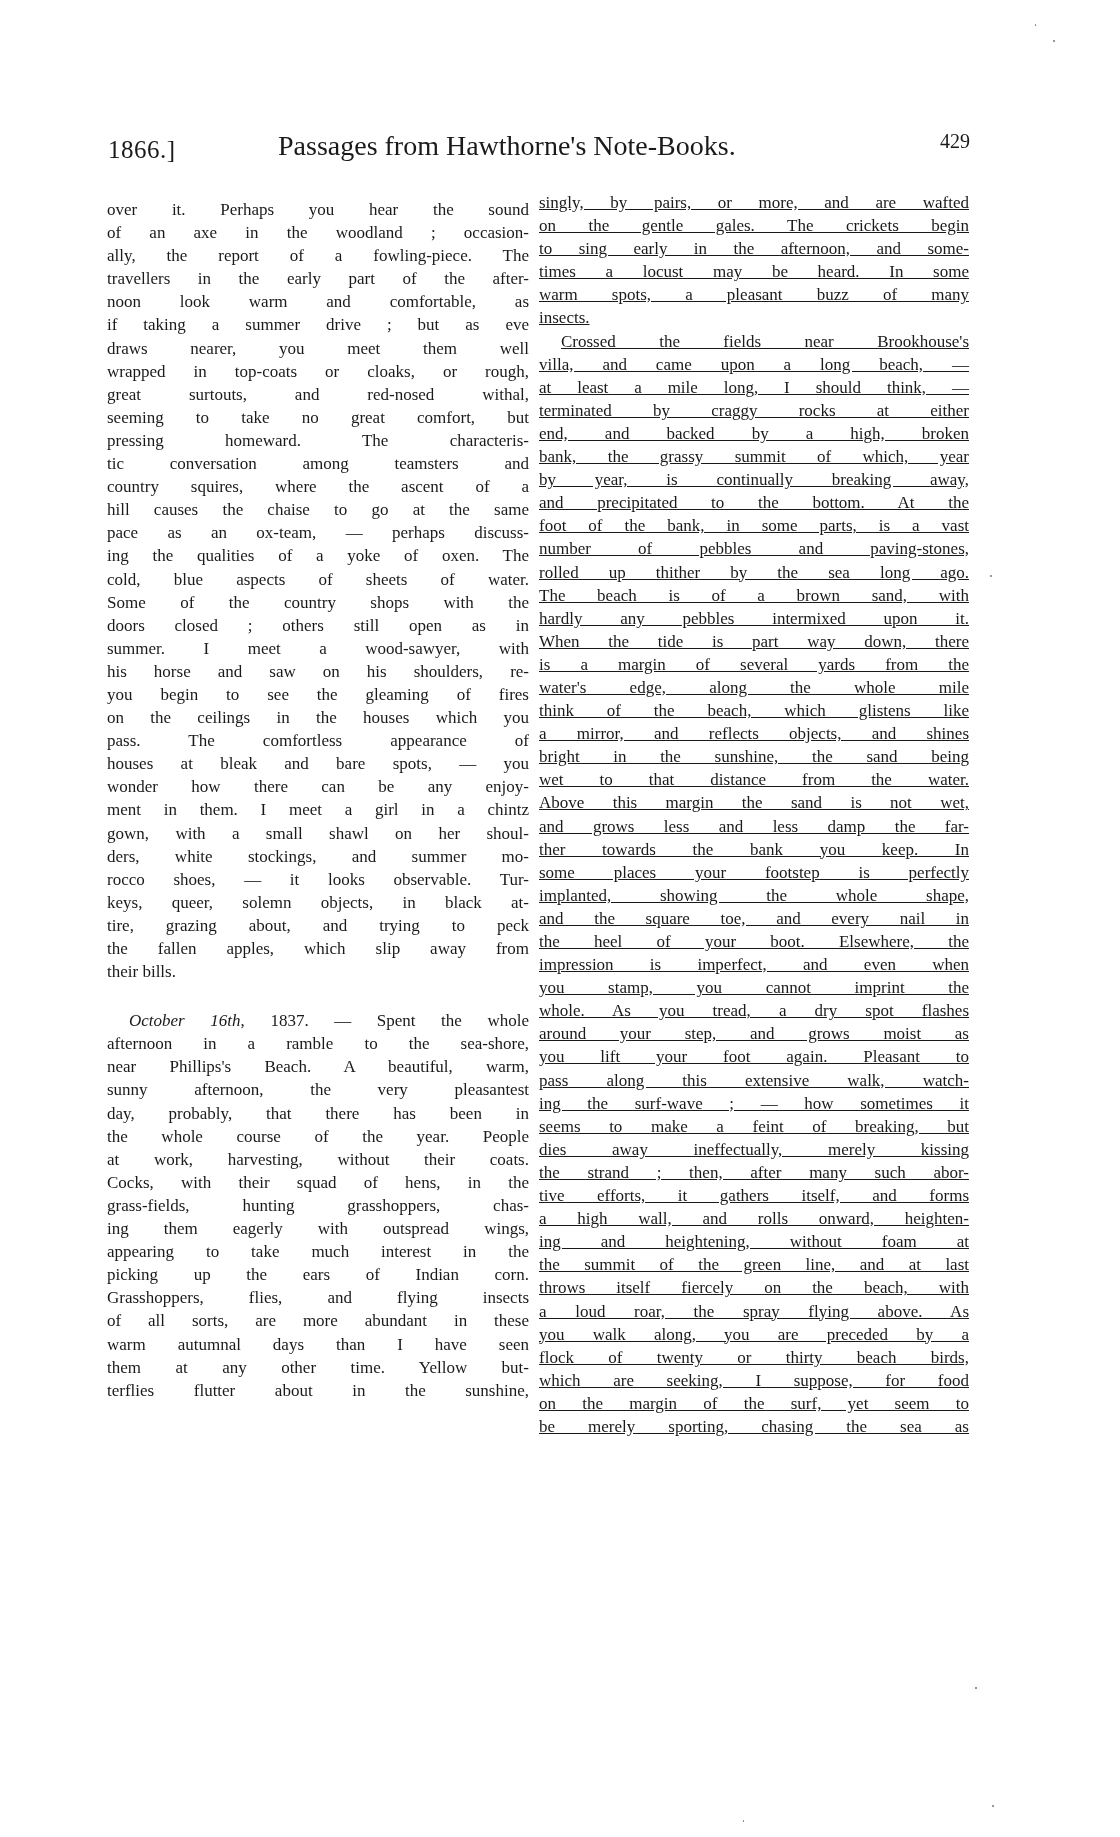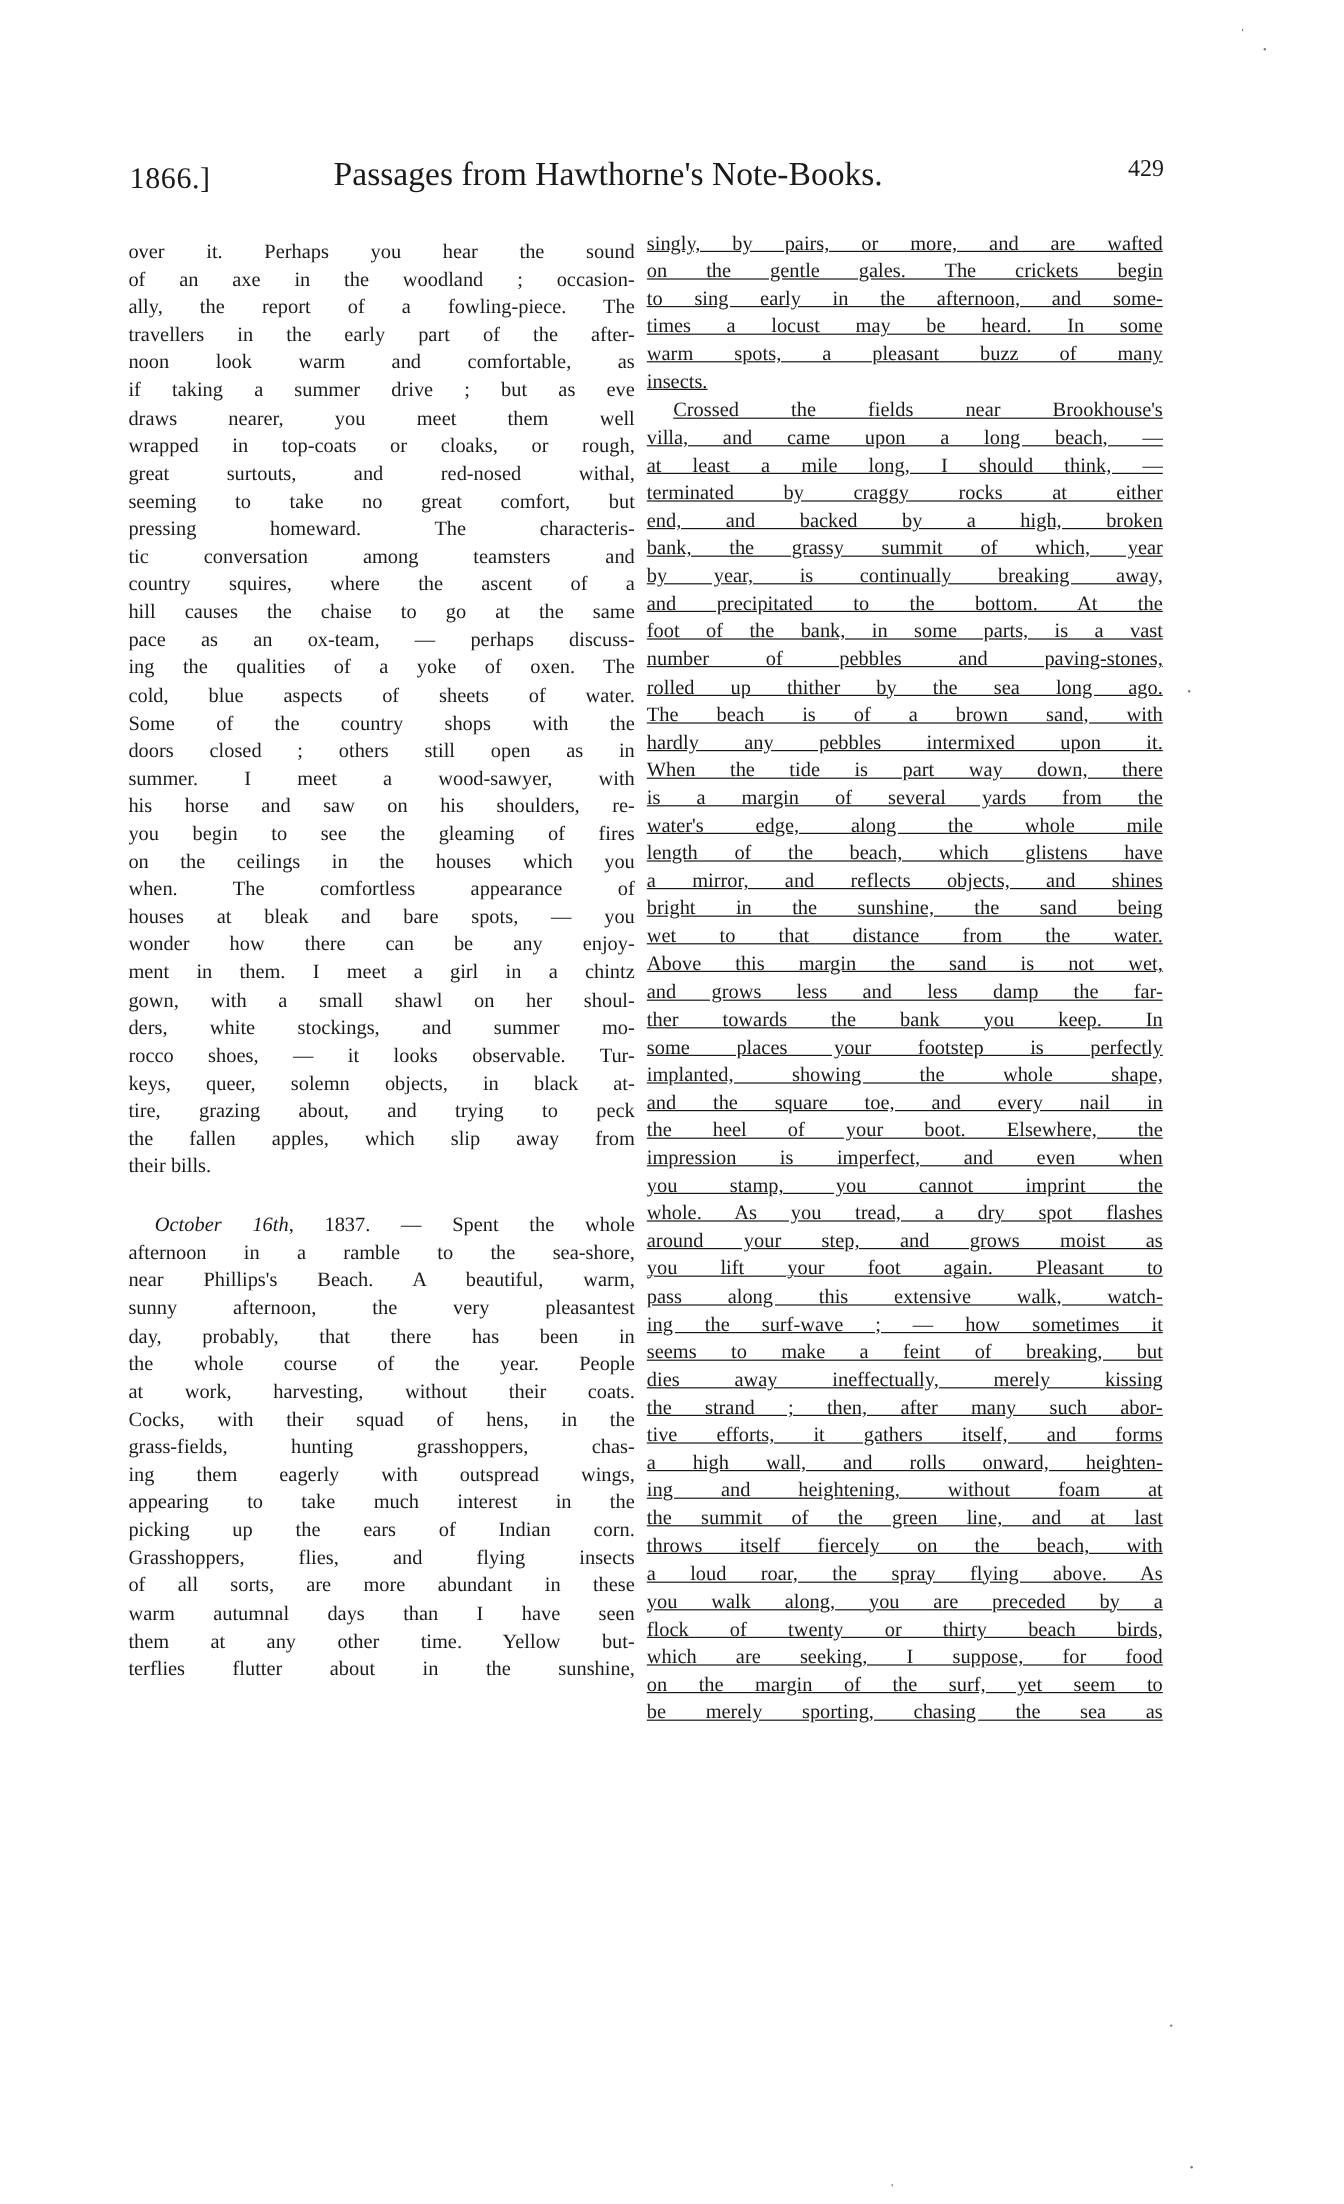--- a/index.html
+++ b/index.html
@@ -49,21 +49,21 @@
         <span class="line">hill causes the chaise to go at the same</span>
         <span class="line">pace as an ox-team, — perhaps discuss-</span>
         <span class="line">ing the qualities of a yoke of oxen.  The</span>
         <span class="line">cold, blue aspects of sheets of water.</span>
         <span class="line">Some of the country shops with the</span>
         <span class="line">doors closed ; others still open as in</span>
         <span class="line">summer.  I meet a wood-sawyer, with</span>
         <span class="line">his horse and saw on his shoulders, re-</span>
         <span class="line">you begin to see the gleaming of fires</span>
         <span class="line">on the ceilings in the houses which you</span>
-        <span class="line">when.  The comfortless appearance of</span>
+        <span class="line">pass.  The comfortless appearance of</span>
         <span class="line">houses at bleak and bare spots, — you</span>
         <span class="line">wonder how there can be any enjoy-</span>
         <span class="line">ment in them.  I meet a girl in a chintz</span>
         <span class="line">gown, with a small shawl on her shoul-</span>
         <span class="line">ders, white stockings, and summer mo-</span>
         <span class="line">rocco shoes, — it looks observable.  Tur-</span>
         <span class="line">keys, queer, solemn objects, in black at-</span>
         <span class="line">tire, grazing about, and trying to peck</span>
         <span class="line">the fallen apples, which slip away from</span>
         <span class="line last">their bills.</span>
@@ -111,21 +111,21 @@
         <span class="line">by year, is continually breaking away,</span>
         <span class="line">and precipitated to the bottom.  At the</span>
         <span class="line">foot of the bank, in some parts, is a vast</span>
         <span class="line">number of pebbles and paving-stones,</span>
         <span class="line">rolled up thither by the sea long ago.</span>
         <span class="line">The beach is of a brown sand, with</span>
         <span class="line">hardly any pebbles intermixed upon it.</span>
         <span class="line">When the tide is part way down, there</span>
         <span class="line">is a margin of several yards from the</span>
         <span class="line">water's edge, along the whole mile</span>
-        <span class="line">length of the beach, which glistens have</span>
+        <span class="line">think of the beach, which glistens like</span>
         <span class="line">a mirror, and reflects objects, and shines</span>
         <span class="line">bright in the sunshine, the sand being</span>
         <span class="line">wet to that distance from the water.</span>
         <span class="line">Above this margin the sand is not wet,</span>
         <span class="line">and grows less and less damp the far-</span>
         <span class="line">ther towards the bank you keep.  In</span>
         <span class="line">some places your footstep is perfectly</span>
         <span class="line">implanted, showing the whole shape,</span>
         <span class="line">and the square toe, and every nail in</span>
         <span class="line">the heel of your boot.  Elsewhere, the</span>

